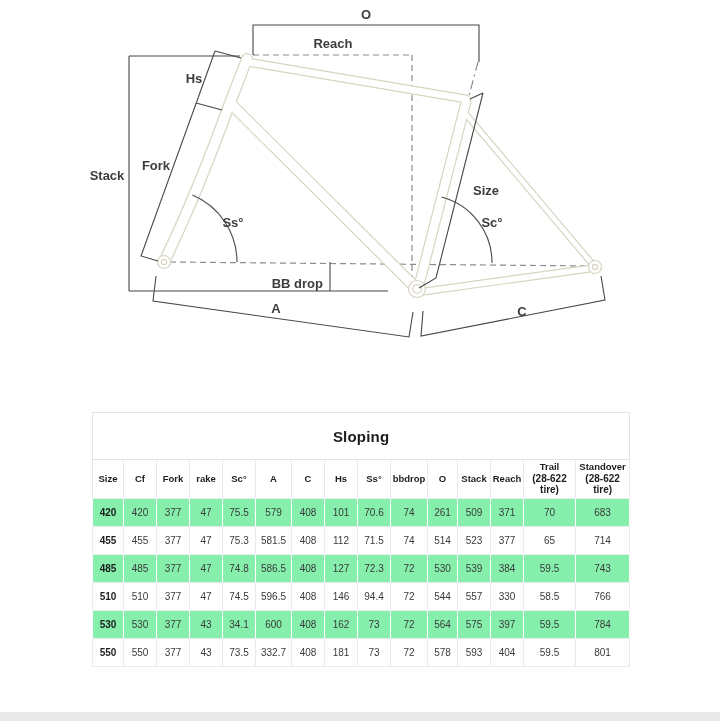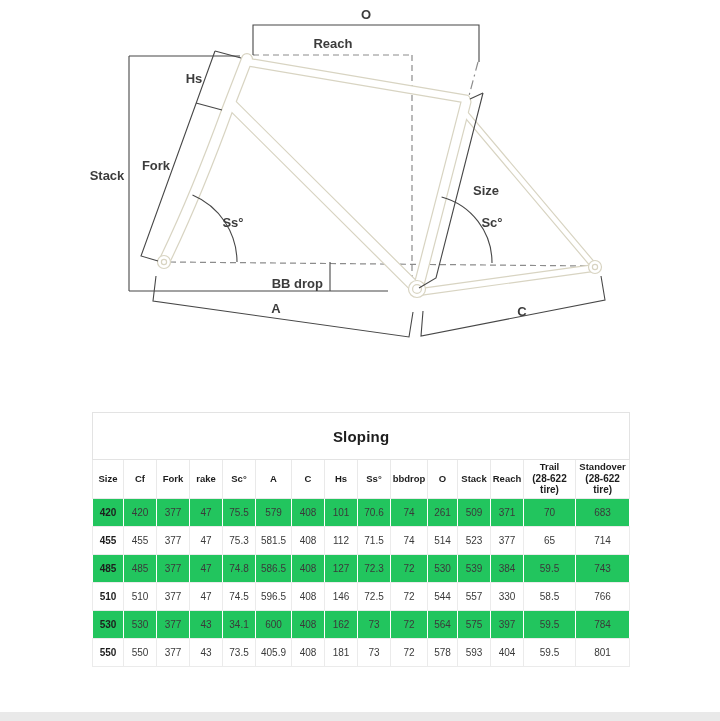--- a/index.html
+++ b/index.html
@@ -16,21 +16,21 @@
   .table-wrap { position:absolute; left:92px; top:412px; width:537px; }
   table.geo { width:537px; border-collapse:collapse; table-layout:fixed;
               border:1px solid #dcdcdc; font-family:"Liberation Sans", sans-serif; }
   th.title-cell { height:47px; text-align:center; font-size:15px; font-weight:700; color:#1d1d1d;
                   border:1px solid #e3e3e3; background:#ffffff; letter-spacing:.2px; }
   tr.head-row th { height:36px; font-size:9.5px; font-weight:700; color:#1d1d1d; text-align:center;
                    border:1px solid #e9e9e9; background:#ffffff; line-height:1.15; padding:2px 0; }
   tr.head-row th .sub { display:block; font-size:10px; font-weight:700; }
   td { height:28px; font-size:10px; color:#3a3a3a; text-align:center;
        border:1px solid #ebebeb; background:#ffffff; }
-  tr.shaded td { background:#22c55e; border-left-color:#ffffff; border-right-color:#ffffff; }
+  tr.shaded td { background:#86efac; border-left-color:#ffffff; border-right-color:#ffffff; }
   td.size-col { font-weight:700; color:#1d1d1d; }
 
   .footer-strip { position:absolute; left:0; top:712px; width:720px; height:9px; background:#e9e9e9; }
 </style>
 </head>
 <body>
 
 <div class="page">
 
   <div class="diagram">
@@ -210,21 +210,21 @@
           </tr>
           <tr>
             <td class="size-col">510</td>
             <td>510</td>
             <td>377</td>
             <td>47</td>
             <td>74.5</td>
             <td>596.5</td>
             <td>408</td>
             <td>146</td>
-            <td>72.5</td>
+            <td>94.4</td>
             <td>72</td>
             <td>544</td>
             <td>557</td>
             <td>330</td>
             <td>58.5</td>
             <td>766</td>
           </tr>
           <tr class="shaded">
             <td class="size-col">530</td>
             <td>530</td>
@@ -241,21 +241,21 @@
             <td>397</td>
             <td>59.5</td>
             <td>784</td>
           </tr>
           <tr>
             <td class="size-col">550</td>
             <td>550</td>
             <td>377</td>
             <td>43</td>
             <td>73.5</td>
-            <td>405.9</td>
+            <td>332.7</td>
             <td>408</td>
             <td>181</td>
             <td>73</td>
             <td>72</td>
             <td>578</td>
             <td>593</td>
             <td>404</td>
             <td>59.5</td>
             <td>801</td>
           </tr>

